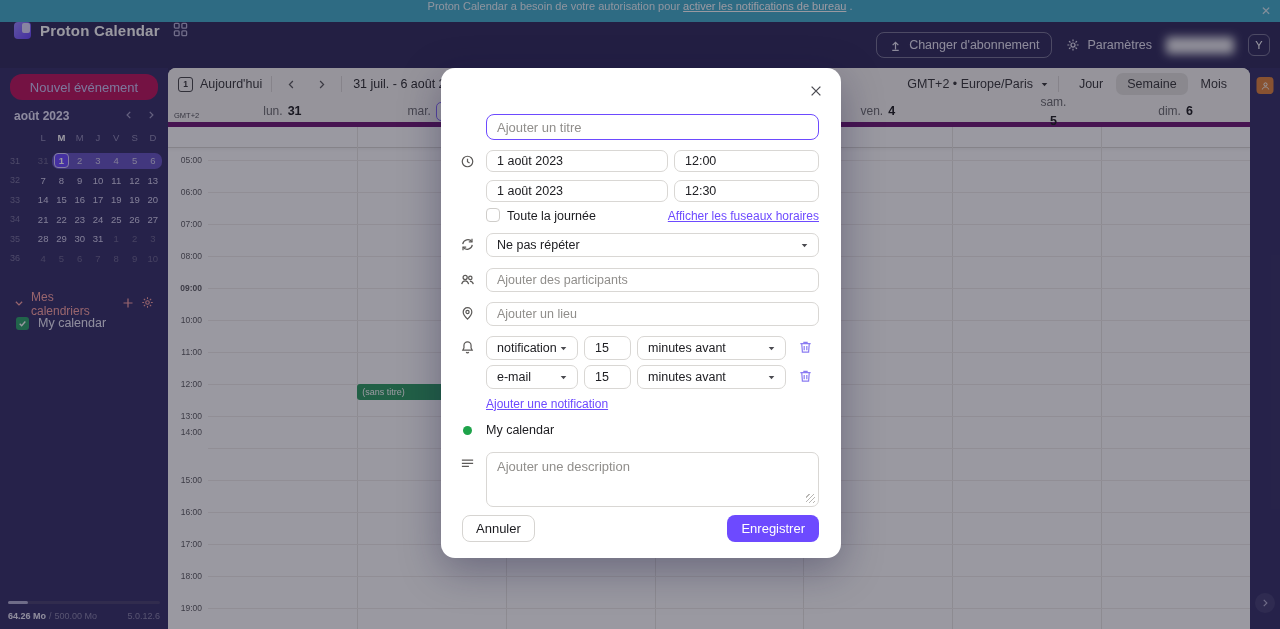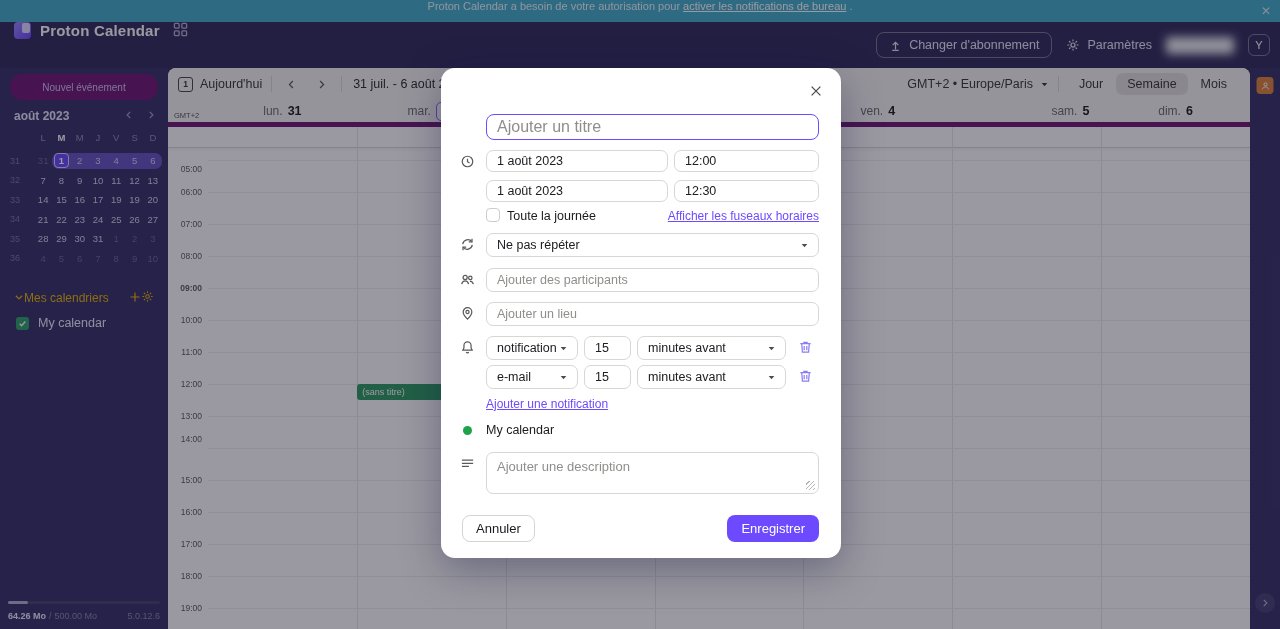--- a/index.html
+++ b/index.html
@@ -23,38 +23,38 @@
   .appgrid{margin-left:13px;color:#b9b4d6;display:flex}
   .hdr-right{margin-left:auto;display:flex;align-items:center;gap:14px;margin-right:10px}
   .hbtn{display:flex;align-items:center;gap:7px;color:#e8e6f4;font-size:12.5px;cursor:pointer}
   .hbtn.bordered{border:1px solid rgba(255,255,255,.35);border-radius:8px;padding:0 12px;height:26px}
   .redacted{width:68px;height:17px;background:rgba(255,255,255,.92);filter:blur(5px);border-radius:3px}
   .avatar{width:22px;height:22px;border:1px solid rgba(255,255,255,.35);border-radius:6px;display:flex;
     align-items:center;justify-content:center;font-size:11px;color:#fff;cursor:pointer}
 
   
   .sidebar{position:absolute;top:68px;left:0;width:168px;bottom:0;background:var(--sidebar-bg,#38336a);color:#cfcbe8;z-index:1}
-  .newevent{position:absolute;left:10px;right:10px;top:6px;height:26px;border-radius:12px;background:#701a75;
-    color:#cdc5f7;font-size:10px;display:flex;align-items:center;justify-content:center;cursor:pointer}
+  .newevent{position:absolute;left:10px;right:10px;top:6px;height:26px;border-radius:12px;background:#be185d;
+    color:#cdc5f7;font-size:13px;display:flex;align-items:center;justify-content:center;cursor:pointer}
   .mc-head{position:absolute;top:41px;left:14px;right:12px;display:flex;align-items:flex-end;font-size:12px;font-weight:bold;color:#e9e6fb}
   .mc-nav{margin-left:auto;display:flex;gap:12px;color:#a39ec5}
   .mc-nav span{cursor:pointer}
   .mc-wd{position:absolute;top:64px;left:8px;right:6px;display:flex;padding-left:26px}
   .mc-wd span{flex:1;text-align:center;font-size:9.5px;color:#948fb8}
   .mc-wd span.bold{color:#fff;font-weight:bold}
   .mc-grid{position:absolute;top:83px;left:8px;right:6px}
   .mc-row{display:flex;height:19.5px;align-items:center}
   .mc-wn{width:26px;font-size:9px;color:#7d78a0;padding-left:2px}
   .mc-days{flex:1;display:flex;position:relative;height:100%;align-items:center}
   .mc-pill{position:absolute;left:calc(100%/7);right:0;top:1.5px;bottom:1.5px;background:rgba(124,100,230,.72);border-radius:7px}
   .mc-day{flex:1;text-align:center;font-size:9.5px;color:#d6d2ee;position:relative;z-index:1;cursor:pointer}
   .mc-day.muted{color:#6f6a92}
   .mc-day.today i{display:inline-block;width:15px;height:15px;line-height:14px;border:1px solid #d9d2ff;border-radius:4px;
     background:#6d4aff;font-style:normal;font-weight:bold;color:#fff}
-  .mycals{position:absolute;top:222px;left:14px;right:14px;display:flex;align-items:center;color:#eab308;font-size:12px}
+  .mycals{position:absolute;top:222px;left:14px;right:14px;display:flex;align-items:center;gap:7px;color:#fca5a5;font-size:12px}
   .mycals .sp{flex:1}
   .calitem{position:absolute;top:248px;left:16px;display:flex;gap:9px;align-items:center;font-size:12.5px;color:#eceaf8;cursor:pointer}
   .checkbox{width:13px;height:13px;border-radius:3px;background:var(--checkbox-green,#30a46c);display:flex;align-items:center;justify-content:center}
   .storage{position:absolute;left:8px;right:8px;bottom:8px}
   .bar{height:3px;background:#4a4470;border-radius:2px}
   .fill{height:100%;background:#b6b1d4;border-radius:2px}
   .stext{display:flex;font-size:9px;color:#8d88ad;margin-top:7px}
   .used{color:#edeaf8;font-weight:bold;margin-right:3px}
   .ver{margin-left:auto}
 
@@ -97,40 +97,40 @@
   .overlay{position:absolute;inset:0;background:var(--overlay,rgba(15,13,30,.42));z-index:5}
   .modal{position:absolute;left:441px;top:68px;width:400px;height:490px;background:#fff;border-radius:14px;
     box-shadow:0 12px 40px rgba(20,16,60,.35);font-size:12.5px;color:#1b1b1f;z-index:6}
   .m-close{position:absolute;top:16px;right:18px;color:#4a4a50;cursor:pointer;display:flex}
   .m-icon{position:absolute;left:19px;color:#5c5a58;display:flex}
   .inp{position:absolute;border:1px solid #d9d7d4;border-radius:7px;background:#fff;display:flex;align-items:center;
     padding:0 10px;color:#202024;cursor:text}
   .sel{cursor:pointer}
   .ph{color:#908e8b}
   .caret{position:absolute;right:9px;color:#4a4a50;display:flex}
-  .m-title{top:46px;left:45px;right:22px;height:26px;border:1.5px solid var(--accent,#6d4aff);border-radius:8px;font-size:16px}
+  .m-title{top:46px;left:45px;right:22px;height:26px;border:1.5px solid var(--accent,#6d4aff);border-radius:8px;font-size:13px}
   .m-date1{top:82px;left:45px;width:182px;height:22px}
   .m-time1{top:82px;left:233px;right:22px;height:22px}
   .m-date2{top:112px;left:45px;width:182px;height:22px}
   .m-time2{top:112px;left:233px;right:22px;height:22px}
   .m-cb{position:absolute;top:140px;left:45px;width:14px;height:14px;border:1px solid #cfcdca;border-radius:4px;background:#fff;cursor:pointer}
   .m-cblabel{position:absolute;top:141px;left:66px}
   .m-link{position:absolute;color:var(--accent,#6d4aff);text-decoration:underline;font-size:12px;cursor:pointer}
   .m-tzlink{top:141px;right:22px}
   .m-repeat{top:165px;left:45px;right:22px;height:24px}
   .m-part{top:200px;left:45px;right:22px;height:24px}
   .m-loc{top:234px;left:45px;right:22px;height:24px}
   .n-type{width:92px;left:45px}
   .n-val{width:47px;left:143px}
   .n-unit{width:149px;left:196px}
   .n-trash{position:absolute;left:357px;color:#8b7cf2;cursor:pointer;display:flex}
   .m-addnotif{top:329px;left:45px}
   .m-caldot{position:absolute;top:358px;left:22px;width:9px;height:9px;border-radius:50%;background:var(--calendar-green,#1ea34a)}
   .m-calname{position:absolute;top:355px;left:45px}
-  .m-desc{top:384px;left:45px;right:22px;height:42px;align-items:flex-start;padding-top:6px;font-size:13px}
+  .m-desc{top:384px;left:45px;right:22px;height:55px;align-items:flex-start;padding-top:6px;font-size:13px}
   .m-desc::after{content:'';position:absolute;right:3px;bottom:3px;width:9px;height:9px;
     background:repeating-linear-gradient(135deg,transparent 0 2px,#b9b7b4 2px 3px)}
   .m-cancel{position:absolute;top:447px;left:21px;height:27px;padding:0 13px;border:1px solid #d6d4d1;border-radius:8px;
     display:flex;align-items:center;font-size:13px;background:#fff;cursor:pointer}
   .m-save{position:absolute;top:447px;right:22px;height:27px;padding:0 14px;background:var(--accent,#6d4aff);color:#fff;
     border-radius:8px;display:flex;align-items:center;font-size:13px;cursor:pointer}
 </style>
 </head>
 <body>
 
@@ -369,59 +369,59 @@
           <span class="dh-num">2</span>
         </div>
         <div class="dh-cell" style="left: 486.571px; width: 148.857px;">
           <span>jeu.</span>
           <span class="dh-num">3</span>
         </div>
         <div class="dh-cell" style="left: 635.429px; width: 148.857px;">
           <span>ven.</span>
           <span class="dh-num">4</span>
         </div>
-        <div class="dh-cell" style="left: 828px; width: 148.857px;">
+        <div class="dh-cell" style="left: 811px; width: 148.857px; flex-direction: column;">
           <span>sam.</span>
           <span class="dh-num">5</span>
         </div>
         <div class="dh-cell" style="left: 933.143px; width: 148.857px;">
           <span>dim.</span>
           <span class="dh-num">6</span>
         </div>
       </div>
     <div class="allday"></div>
     <div class="colslayer">
         <div class="vline" style="left: 188.857px;"></div>
         <div class="vline" style="left: 337.714px;"></div>
         <div class="vline" style="left: 486.571px;"></div>
         <div class="vline" style="left: 635.429px;"></div>
         <div class="vline" style="left: 784.286px;"></div>
         <div class="vline" style="left: 933.143px;"></div>
       </div>
     <div class="grid">
         <div class="hline" style="top: 12px;"></div>
-        <div class="hlabel" style="top: 16px;">05:00</div>
+        <div class="hlabel" style="top: 7px;">05:00</div>
         <div class="hline" style="top: 44px;"></div>
         <div class="hlabel" style="top: 39px;">06:00</div>
         <div class="hline" style="top: 76px;"></div>
         <div class="hlabel" style="top: 71px;">07:00</div>
         <div class="hline" style="top: 108px;"></div>
         <div class="hlabel" style="top: 103px;">08:00</div>
         <div class="hline" style="top: 140px;"></div>
         <div class="hlabel" style="top: 135px; font-weight: bold;">09:00</div>
         <div class="hline" style="top: 172px;"></div>
         <div class="hlabel" style="top: 167px;">10:00</div>
         <div class="hline" style="top: 204px;"></div>
         <div class="hlabel" style="top: 199px;">11:00</div>
         <div class="hline" style="top: 236px;"></div>
         <div class="hlabel" style="top: 231px;">12:00</div>
         <div class="hline" style="top: 268px;"></div>
         <div class="hlabel" style="top: 263px;">13:00</div>
         <div class="hline" style="top: 300px;"></div>
-        <div class="hlabel" style="top: 286px;">14:00</div>
+        <div class="hlabel" style="top: 279px;">14:00</div>
         <div class="hline" style="top: 332px;"></div>
         <div class="hlabel" style="top: 327px;">15:00</div>
         <div class="hline" style="top: 364px;"></div>
         <div class="hlabel" style="top: 359px;">16:00</div>
         <div class="hline" style="top: 396px;"></div>
         <div class="hlabel" style="top: 391px;">17:00</div>
         <div class="hline" style="top: 428px;"></div>
         <div class="hlabel" style="top: 423px;">18:00</div>
         <div class="hline" style="top: 460px;"></div>
         <div class="hlabel" style="top: 455px;">19:00</div>

